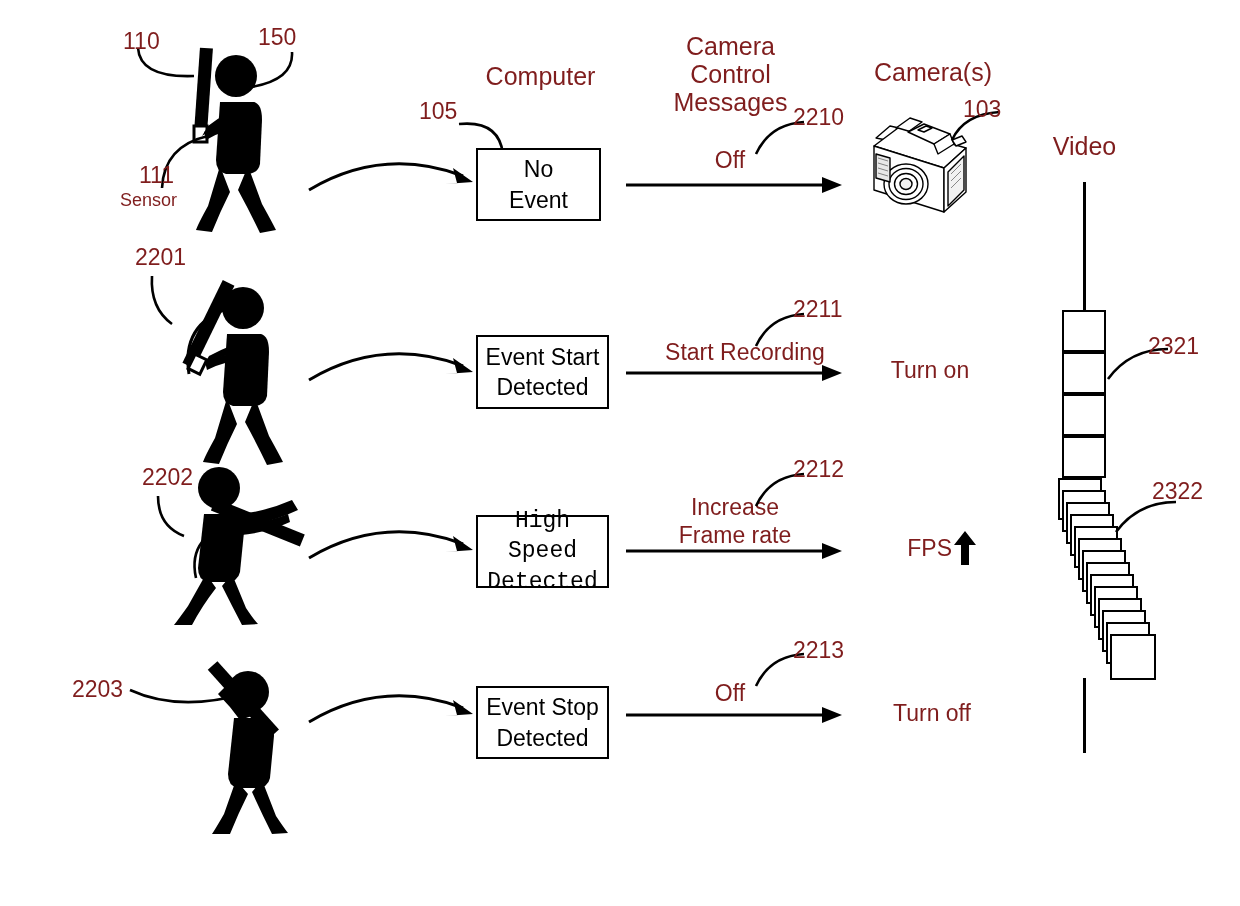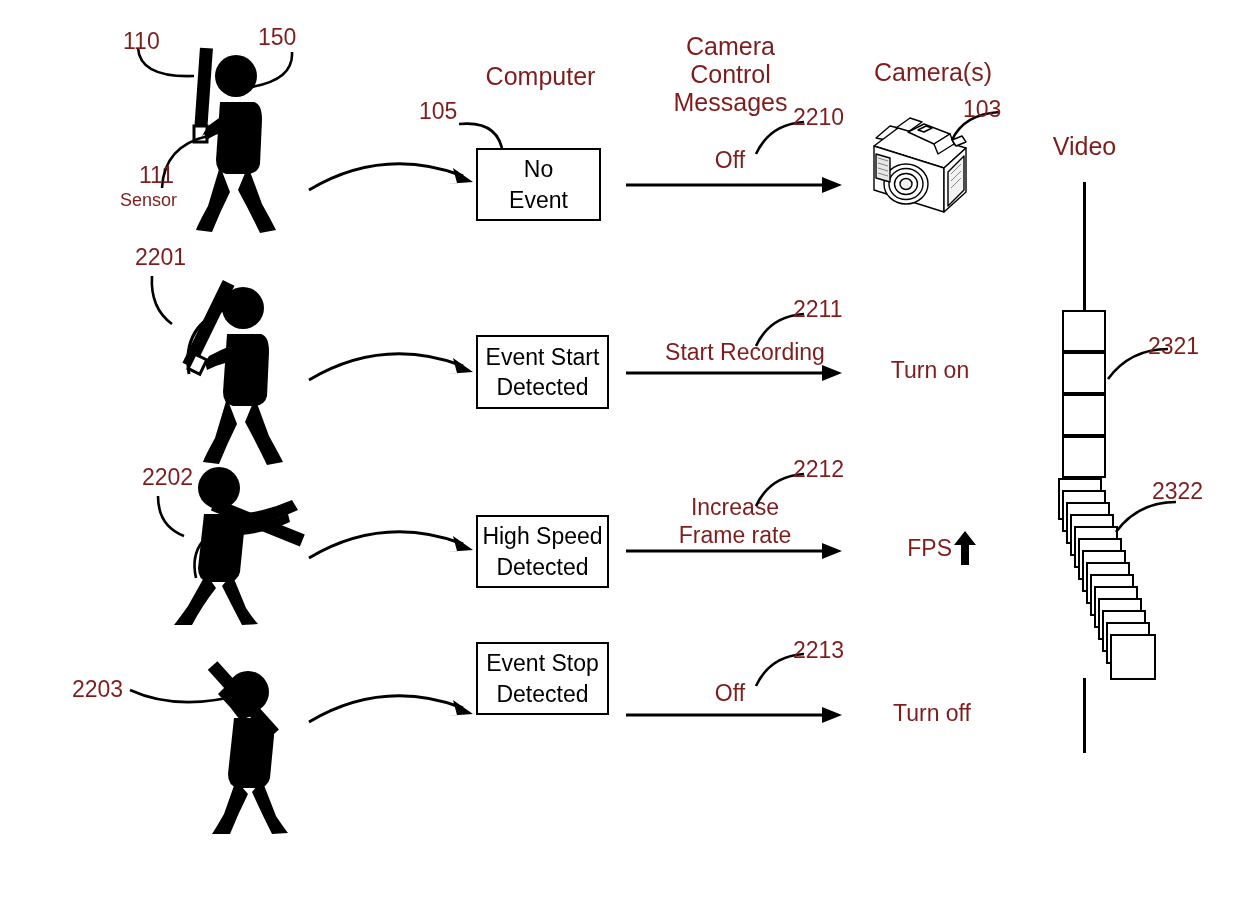--- a/index.html
+++ b/index.html
@@ -257,21 +257,21 @@
     <path d="M6 4 Q6 34 32 44" fill="none" stroke="#000" stroke-width="2.6"></path>
   </svg>
   <div class="txt ref" style="left:142px; top:464px;">2202</div>
 
   <svg class="abs" style="left:305px; top:508px;" width="175" height="62" viewBox="0 0 175 62">
     <path d="M4 50 Q78 6 158 36" fill="none" stroke="#000" stroke-width="3"></path>
     <path d="M168 42 L148 28 L152 43 L140 44 Z" fill="#000"></path>
   </svg>
 
   <div class="state-box" style="left:476px; top:515px; width:133px; height:73px;">
-    <div class="box-label" style="position:relative;">
+    <div class="box-label" style="position:relative;font-family:Liberation Mono, monospace;">
       <div>High Speed</div>
       <div>Detected</div>
     </div>
   </div>
 
   <div class="txt msg-label" style="left:640px; top:492px; width:190px;">Increase</div>
   <div class="txt msg-label" style="left:640px; top:520px; width:190px;">Frame rate</div>
 
   <svg class="abs" style="left:752px; top:470px;" width="60" height="40" viewBox="0 0 60 40">
     <path d="M4 36 Q18 6 52 4" fill="none" stroke="#000" stroke-width="2.6"></path>
@@ -303,21 +303,21 @@
   <svg class="abs" style="left:126px; top:678px;" width="130" height="36" viewBox="0 0 130 36">
     <path d="M4 12 Q52 34 118 16" fill="none" stroke="#000" stroke-width="2.6"></path>
   </svg>
   <div class="txt ref" style="left:72px; top:676px;">2203</div>
 
   <svg class="abs" style="left:305px; top:672px;" width="175" height="62" viewBox="0 0 175 62">
     <path d="M4 50 Q78 6 158 36" fill="none" stroke="#000" stroke-width="3"></path>
     <path d="M168 42 L148 28 L152 43 L140 44 Z" fill="#000"></path>
   </svg>
 
-  <div class="state-box" style="left:476px; top:642px; width:133px; height:73px;">
+  <div class="state-box" style="left:476px; top:686px; width:133px; height:73px;">
     <div class="box-label" style="position:relative;">
       <div>Event Stop</div>
       <div>Detected</div>
     </div>
   </div>
 
   <div class="txt msg-label" style="left:660px; top:678px; width:140px;">Off</div>
 
   <svg class="abs" style="left:752px; top:650px;" width="60" height="40" viewBox="0 0 60 40">
     <path d="M4 36 Q18 6 52 4" fill="none" stroke="#000" stroke-width="2.6"></path>

